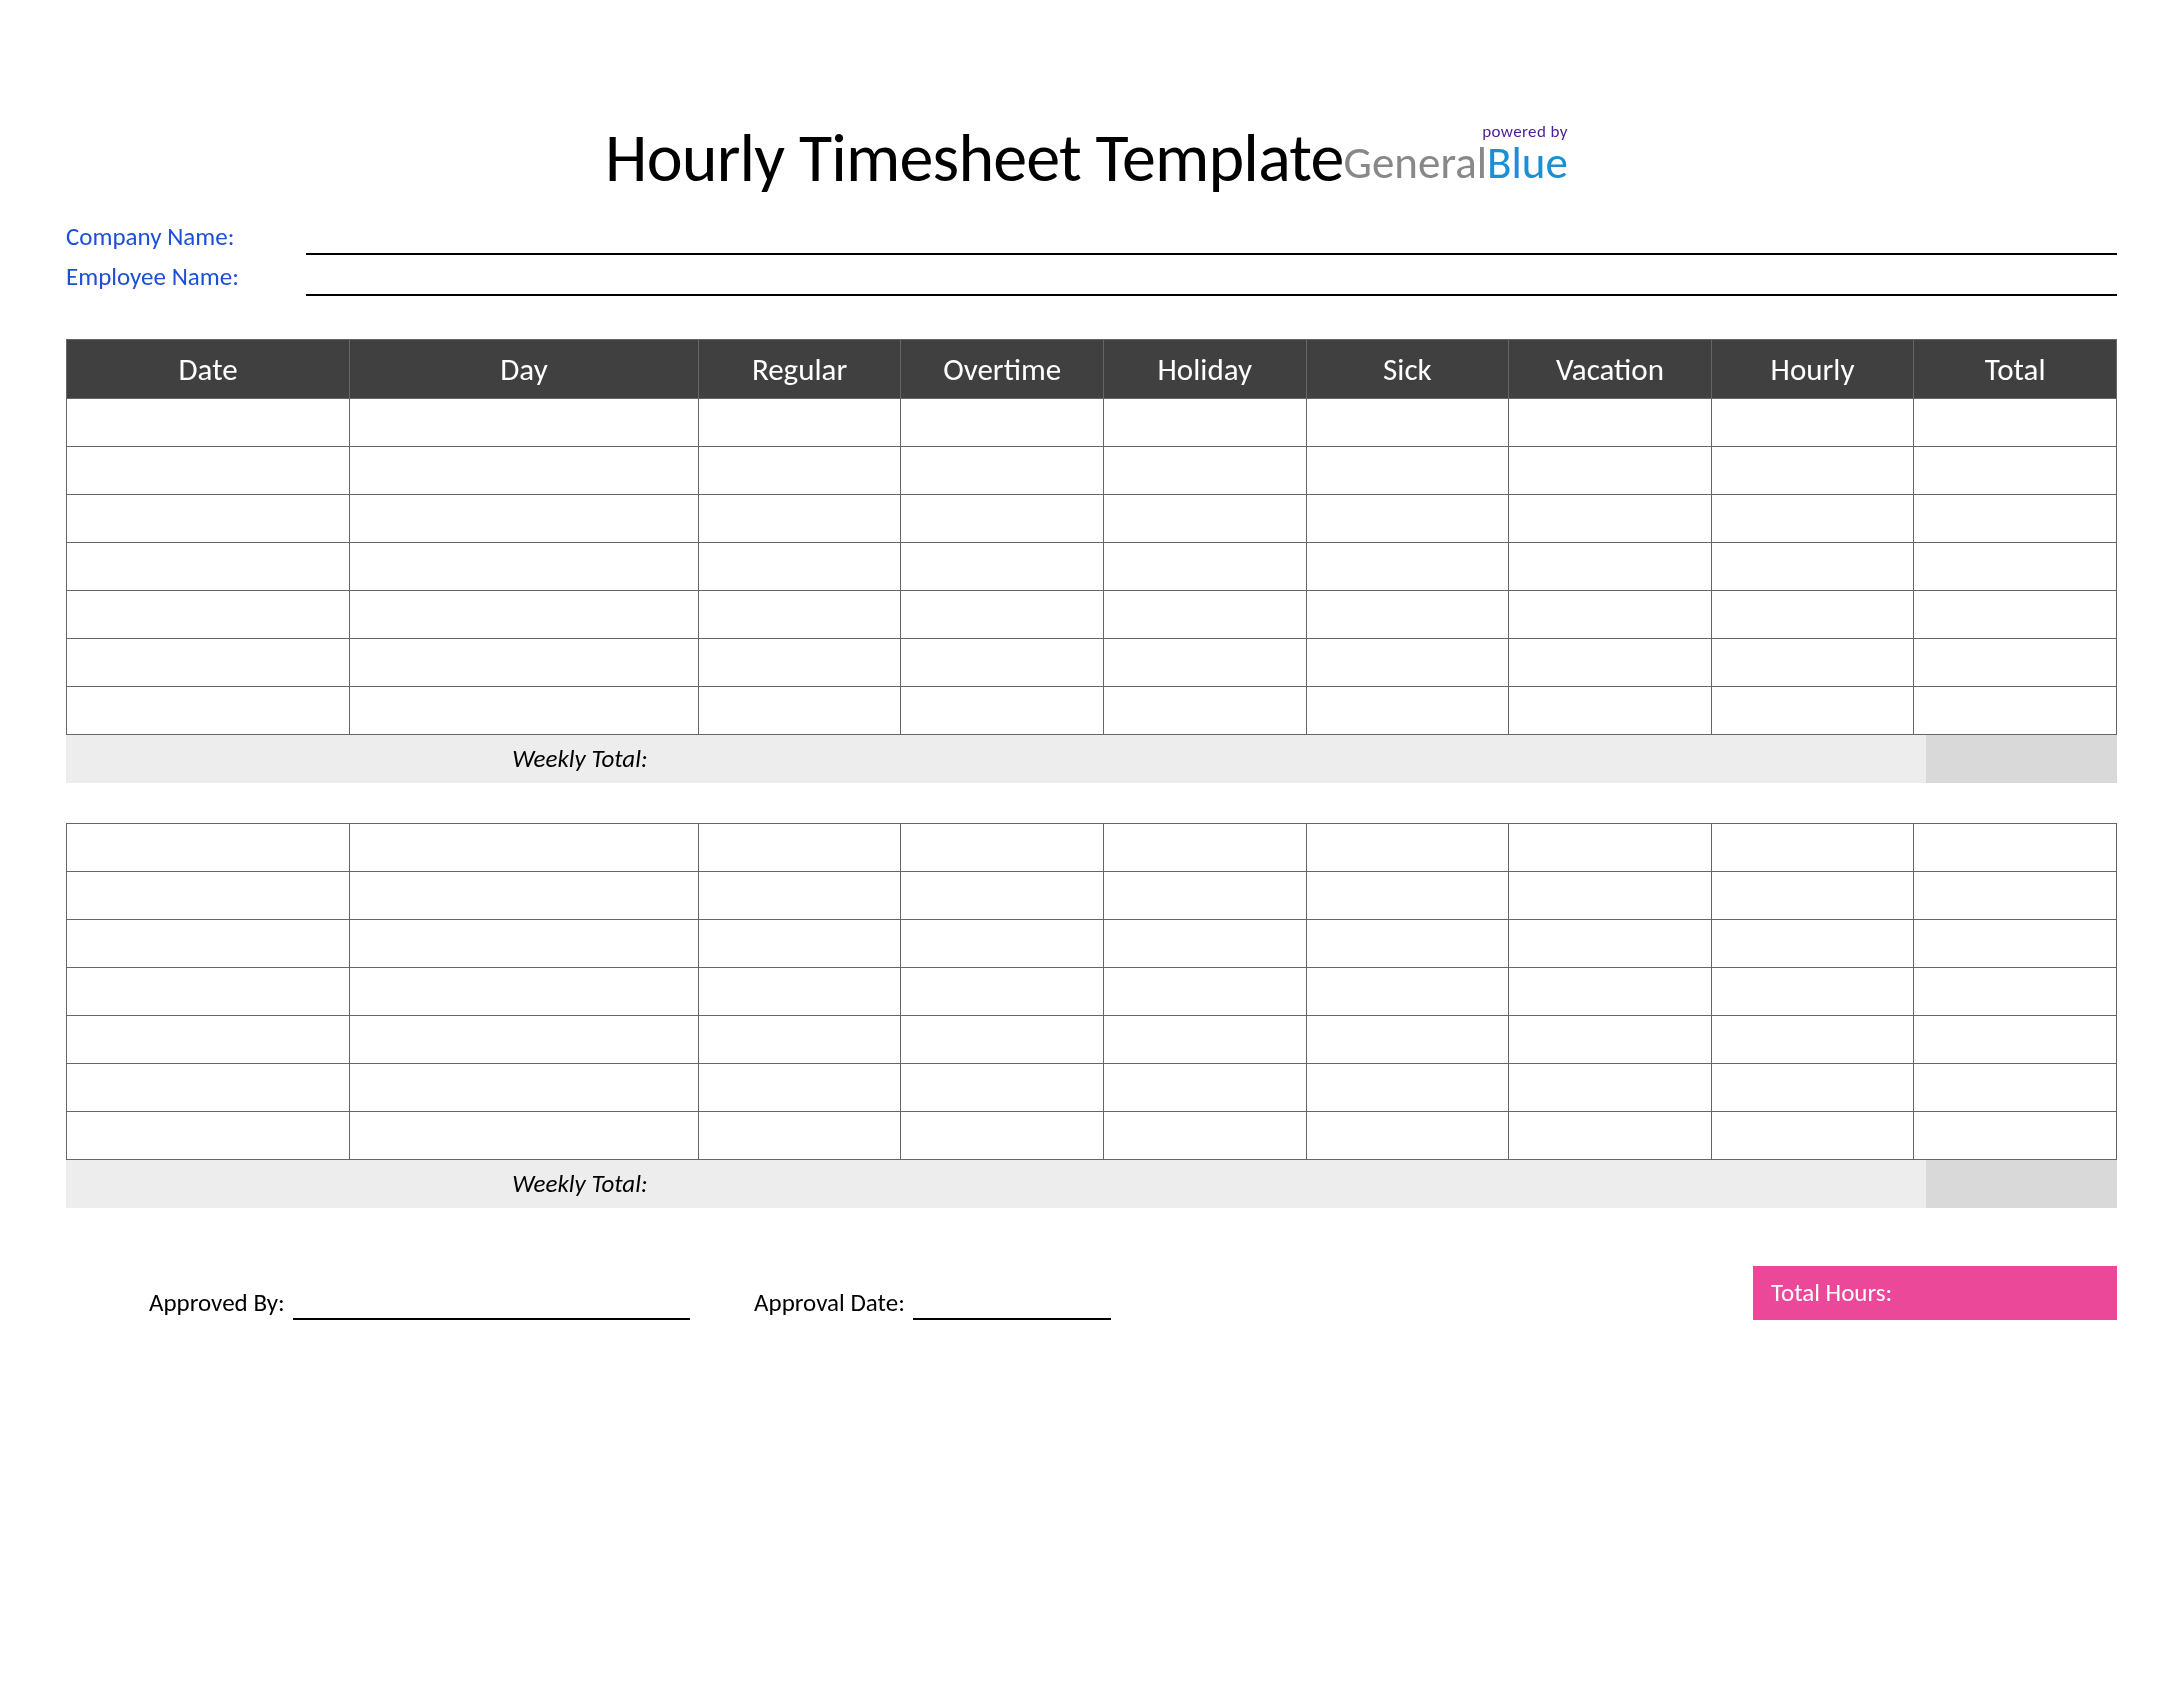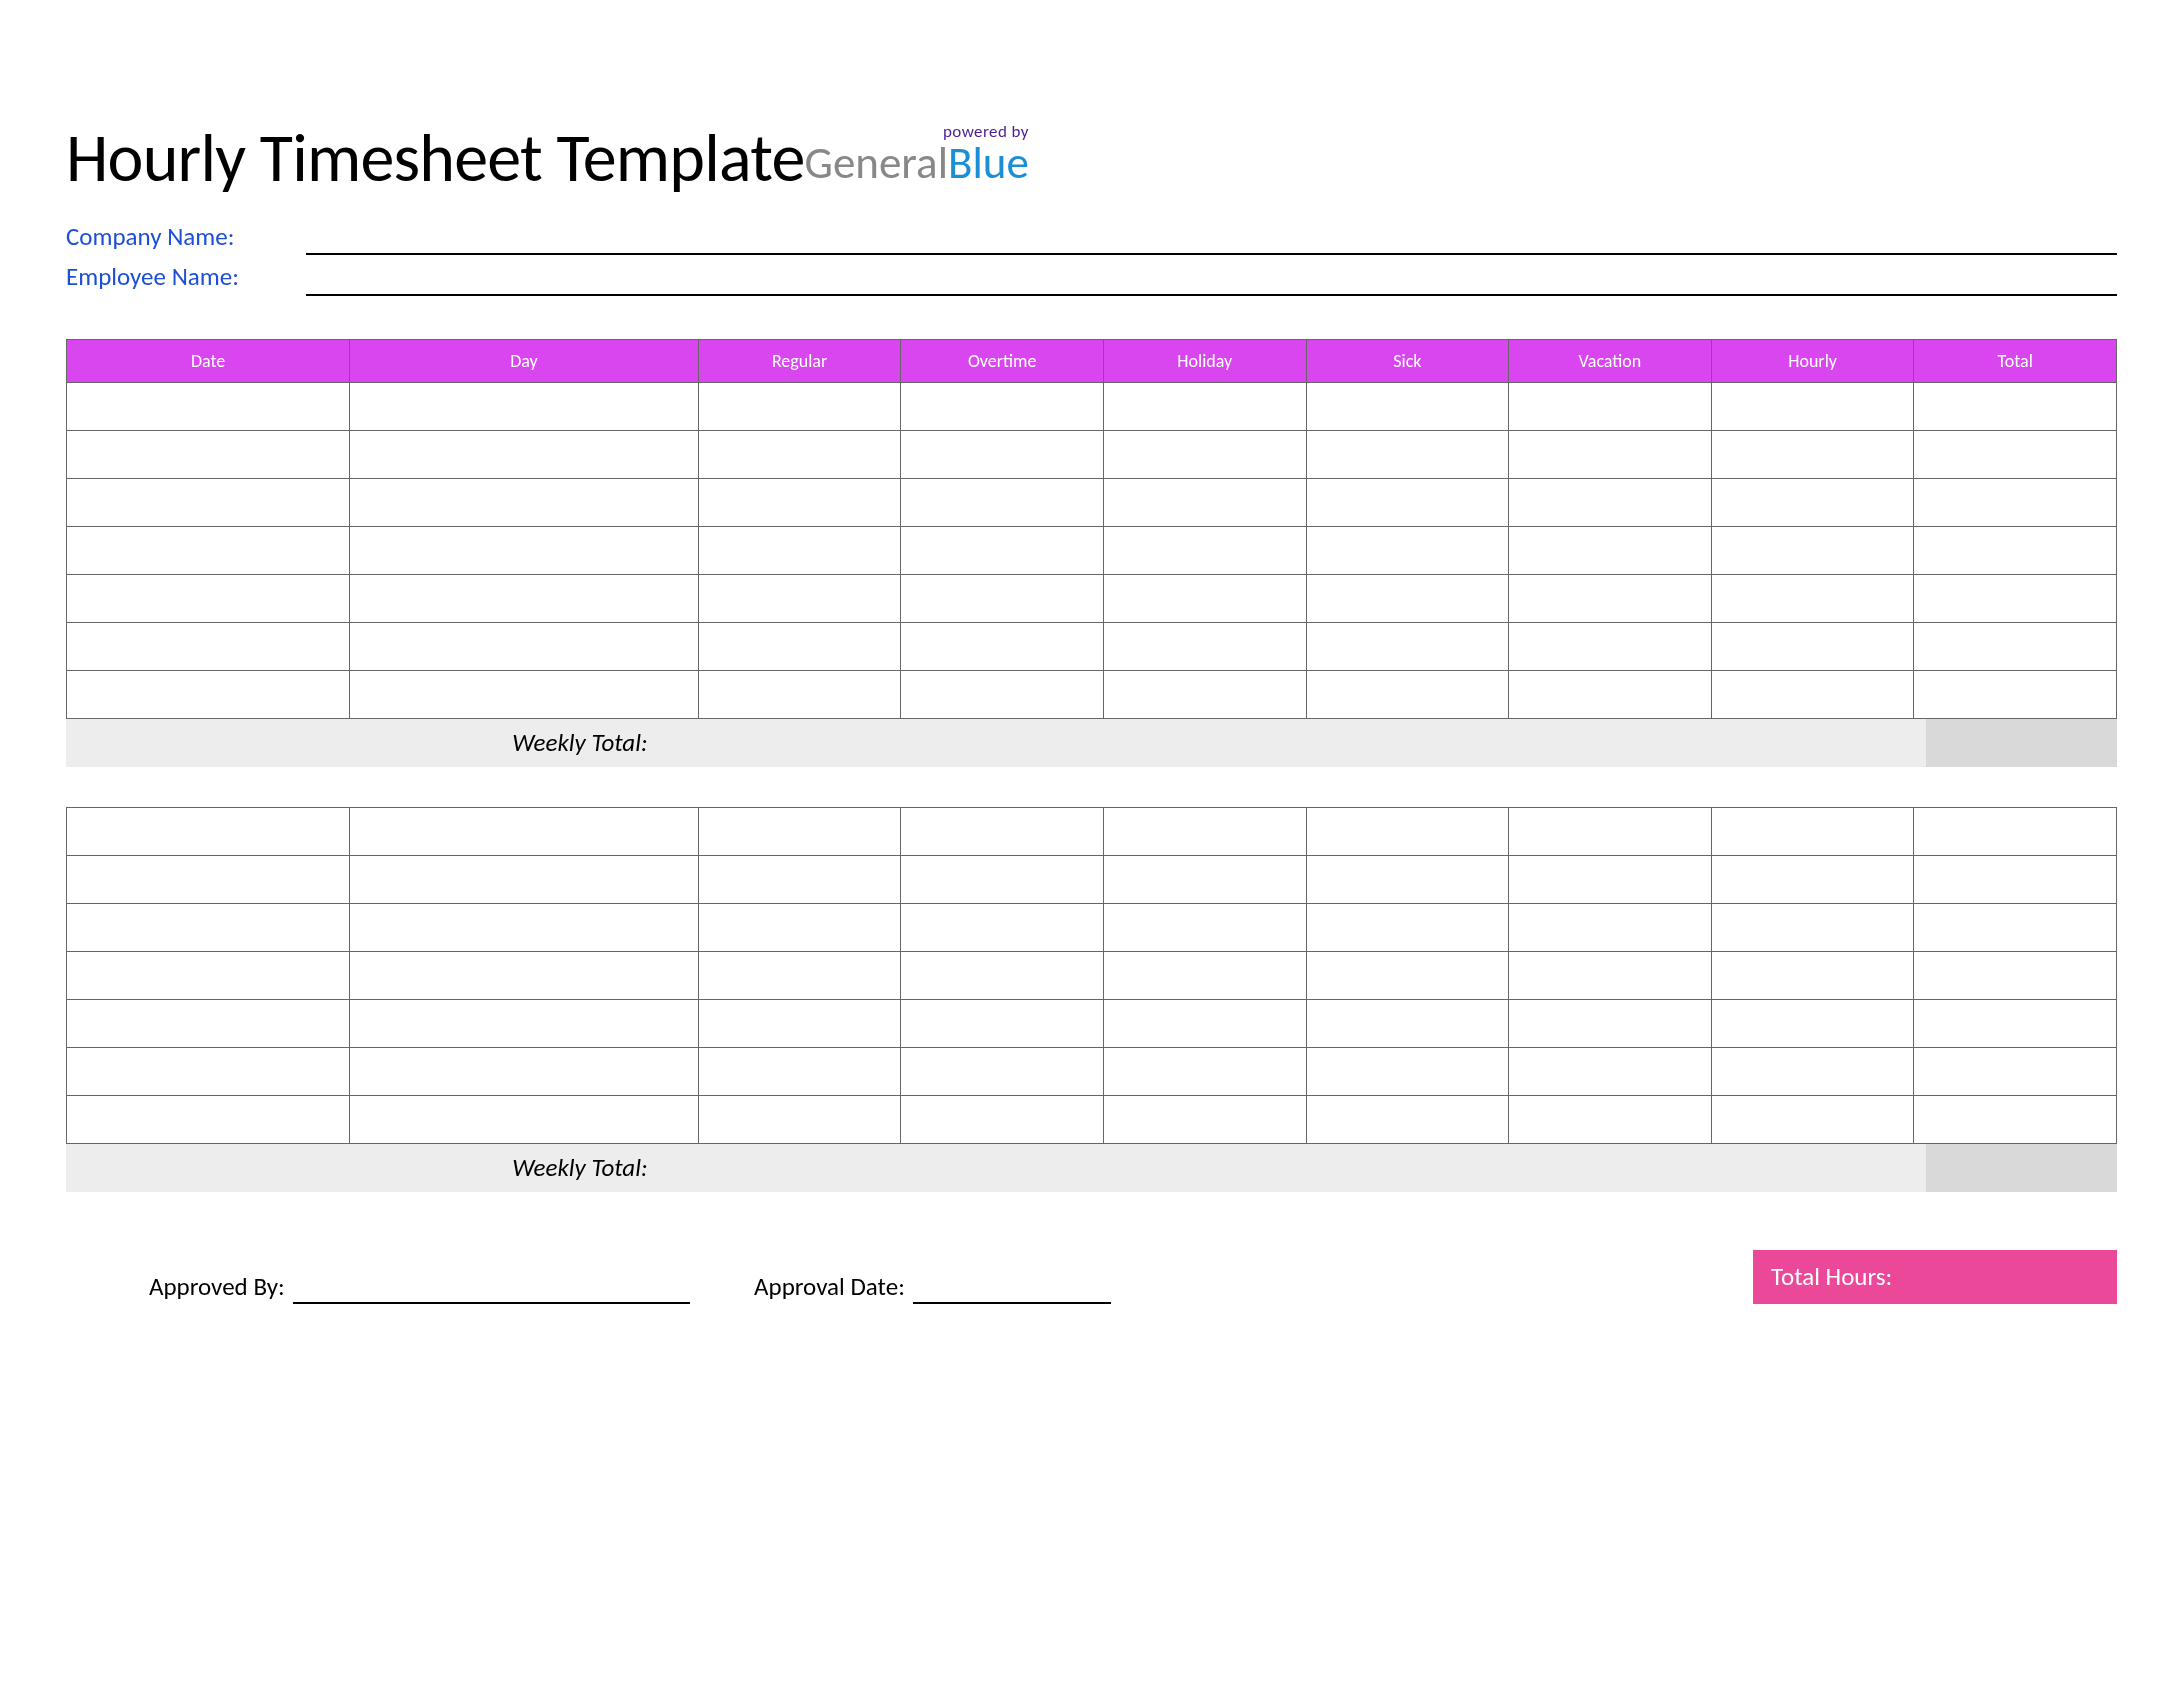--- a/index.html
+++ b/index.html
@@ -5,21 +5,21 @@
     * { box-sizing: border-box; margin: 0; padding: 0; }
     body {
       font-family: "Segoe UI", Calibri, Arial, sans-serif;
       background: #ffffff;
       width: 2183px;
       height: 1687px;
       padding: 116px 66px 66px 66px;
     }
     .header-row {
       display: flex;
-      justify-content: flex-start;
+      justify-content: center;
       align-items: flex-start;
       margin-bottom: 14px;
     }
     .title {
       font-size: 68px;
       font-weight: 400;
       color: #000;
       letter-spacing: -0.8px;
     }
     .brand {
@@ -61,24 +61,24 @@
       border-bottom: 2.1px solid #000;
       height: 33px;
     }
 
     table.timesheet {
       width: 100%;
       border-collapse: collapse;
       table-layout: fixed;
     }
     table.timesheet th {
-      background: #d946ef;
+      background: #404040;
       color: #fff;
       font-weight: 400;
-      font-size: 18px;
+      font-size: 31px;
       padding: 10px 4px;
       border: 1.7px solid #666;
       text-align: center;
     }
     table.timesheet td {
       border: 1.7px solid #666;
       height: 48px;
       background: #fff;
     }
     .col-date { width: 13%; }

